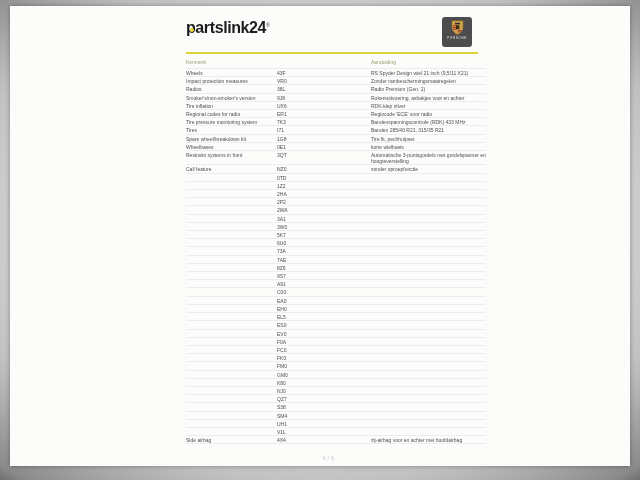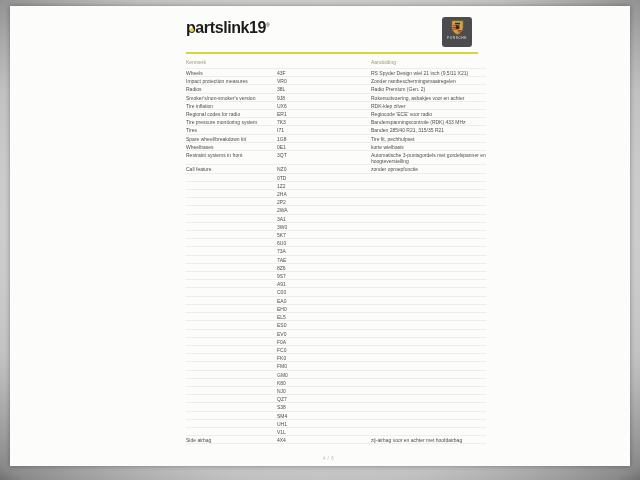--- a/index.html
+++ b/index.html
@@ -33,21 +33,21 @@
   .footer{position:absolute;left:176px;top:450px;width:285px;text-align:center;
     font-size:4.6px;color:#bdbdbd;letter-spacing:0.5px;}
 </style>
 </head>
 <body>
 
 <div class="screen">
   <div class="page">
 
     <div class="brand">
-      <span class="brand-text">partslink</span><span class="brand-num">19</span><span class="reg">®</span>
+      <span class="brand-text">partslink</span><span class="brand-num">24</span><span class="reg">®</span>
       <span class="p-dot"></span>
     </div>
 
     <div class="badge">
       <svg width="13" height="15" viewBox="0 0 20 24">
         <path d="M1 1 h18 v10 c0 7 -5.2 10.8 -9 12 c-3.8 -1.2 -9 -5 -9 -12 z" fill="#c9a24a" stroke="#7a5c1e" stroke-width="0.8"></path>
         <rect x="2.6" y="8.5" width="7" height="1.3" fill="#a81c22"></rect>
         <rect x="2.6" y="11.2" width="7" height="1.3" fill="#a81c22"></rect>
         <rect x="2.6" y="13.9" width="7.4" height="1.3" fill="#a81c22"></rect>
         <rect x="10.4" y="16.2" width="6.2" height="1.2" fill="#a81c22"></rect>

